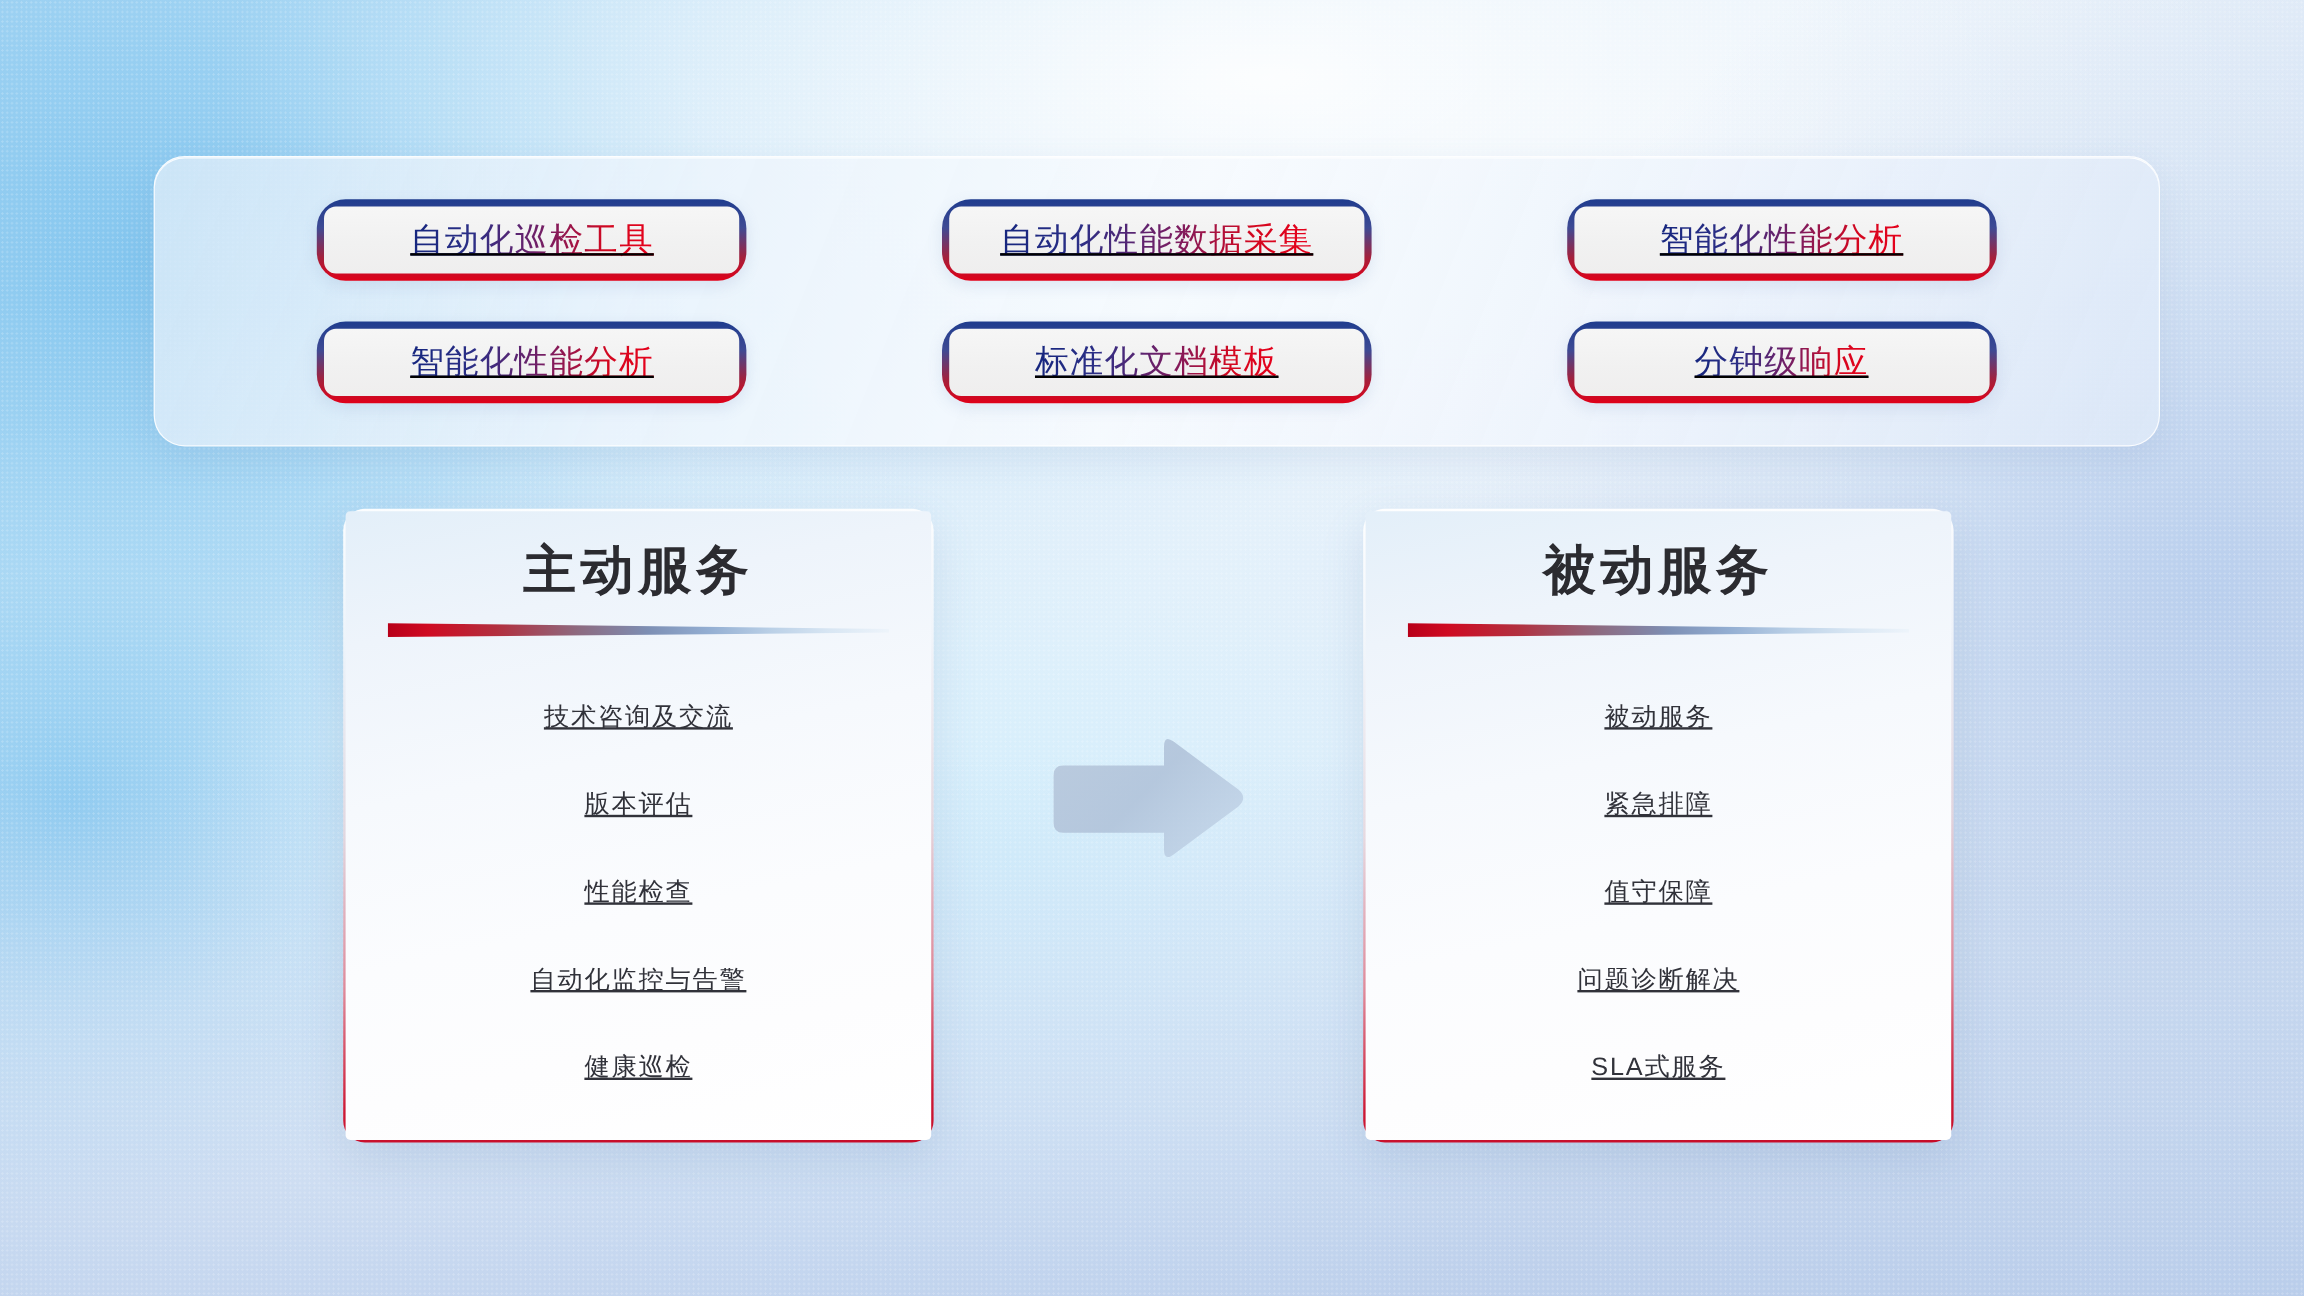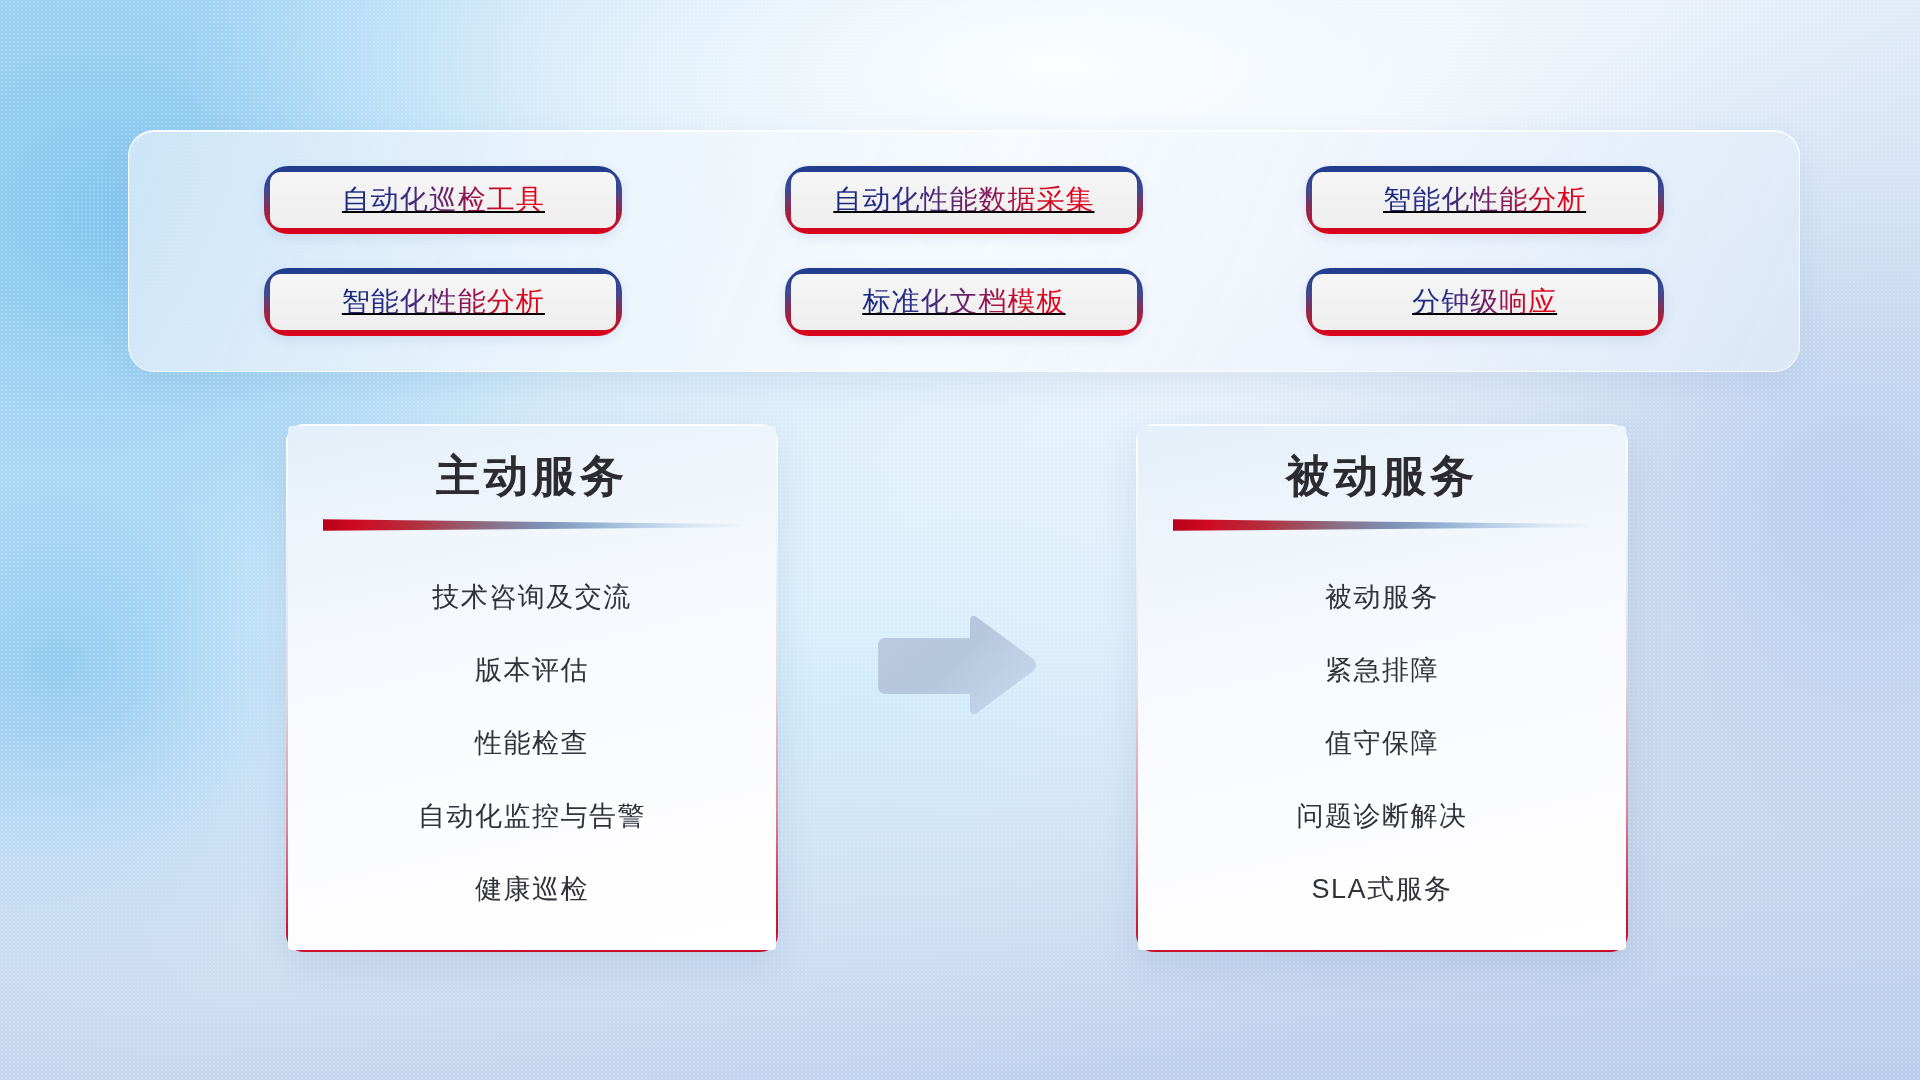--- a/index.html
+++ b/index.html
@@ -217,26 +217,27 @@
   }
   .svc-list {
     margin-top: 30px;
     display: flex;
     flex-direction: column;
     align-items: center;
     gap: 0;
     width: 100%;
   }
   .svc-item {
-    font-size: 27px;
+    font-size: 21px;
     color: #31323a;
     letter-spacing: 1.5px;
     line-height: 73px;
     height: 73px;
     white-space: nowrap;
+    text-decoration: underline;
   }
 
   
   #flow-arrow {
     position: absolute;
     left: 872px;
     top: 610px;
     width: 168px;
     height: 112px;
   }

